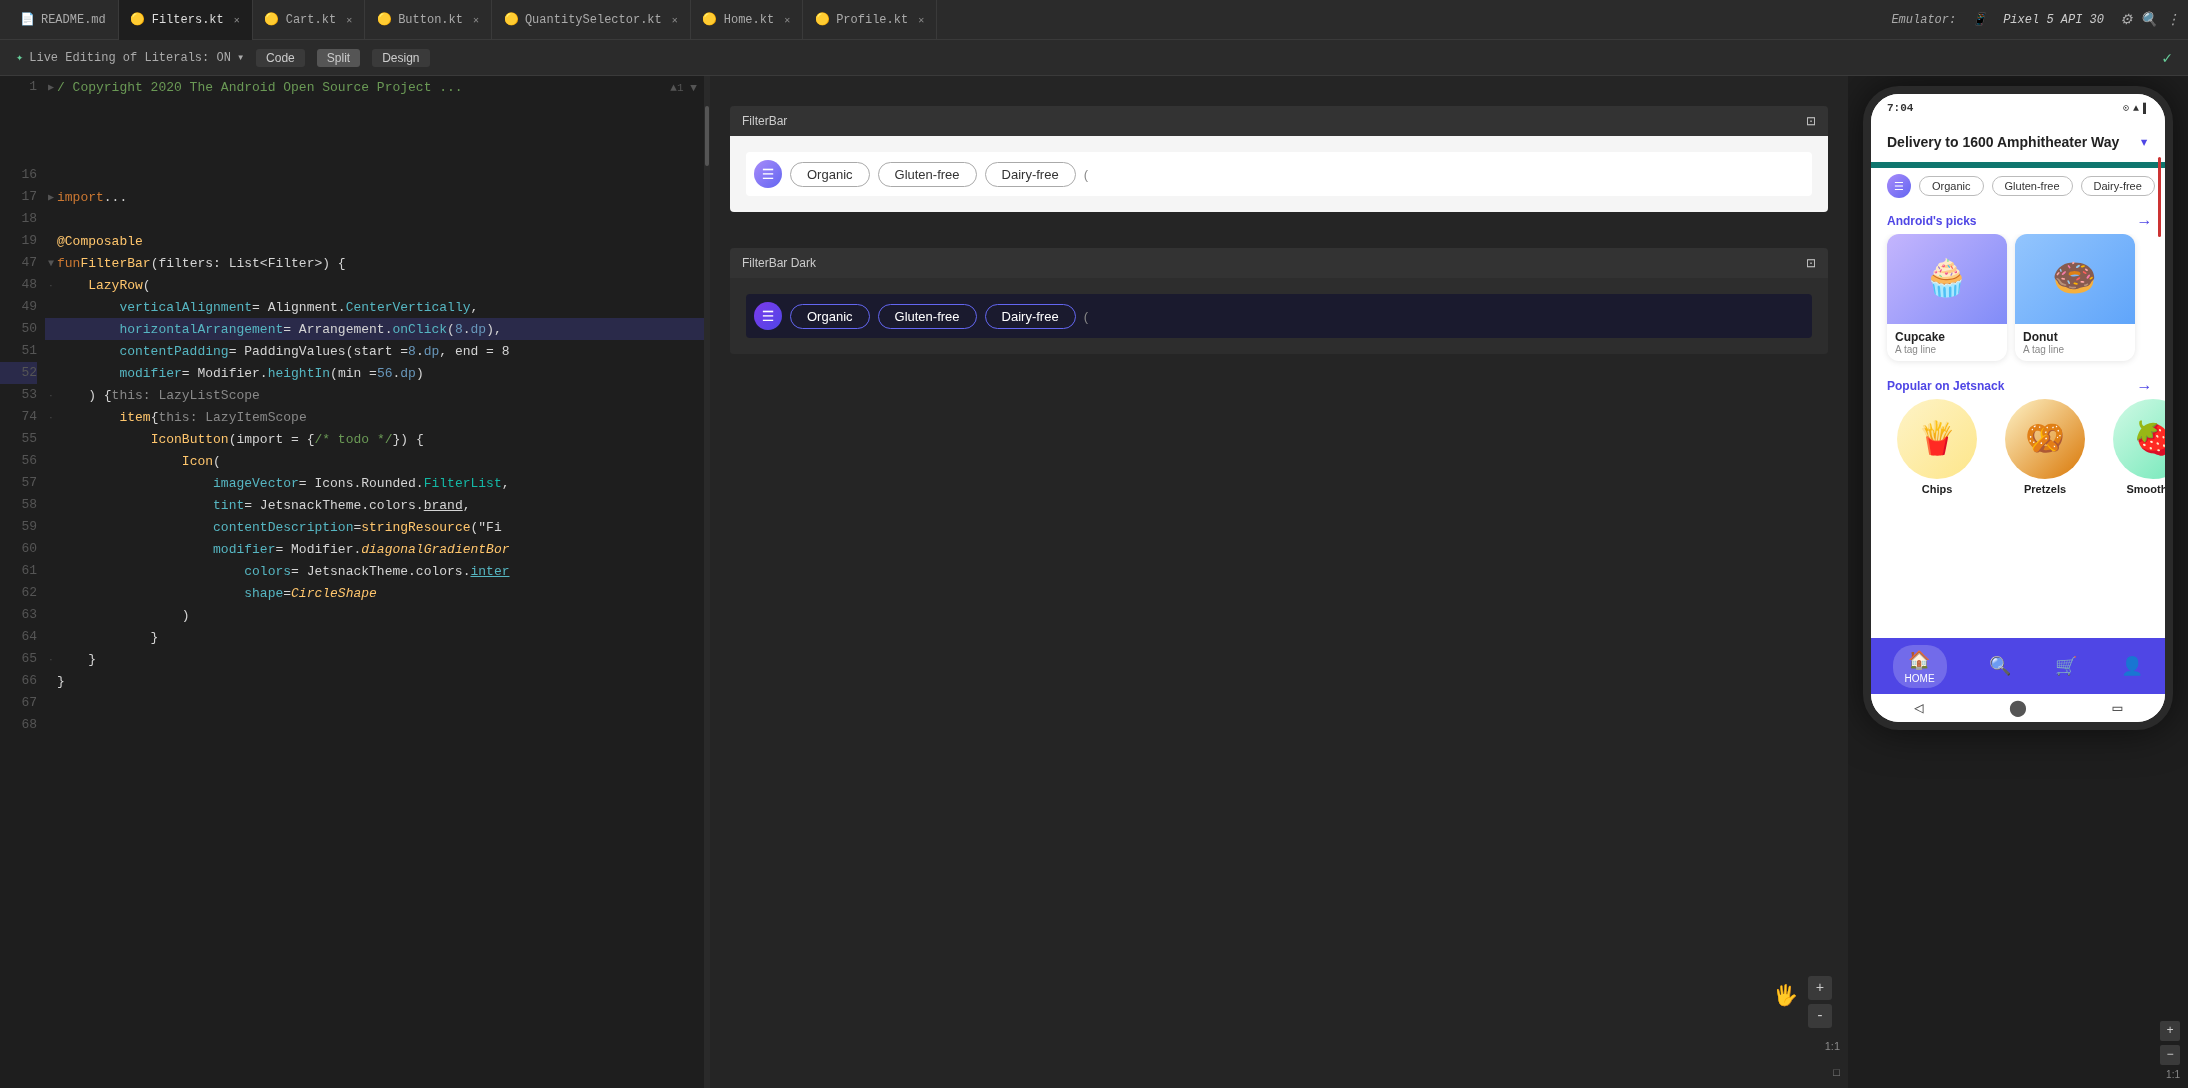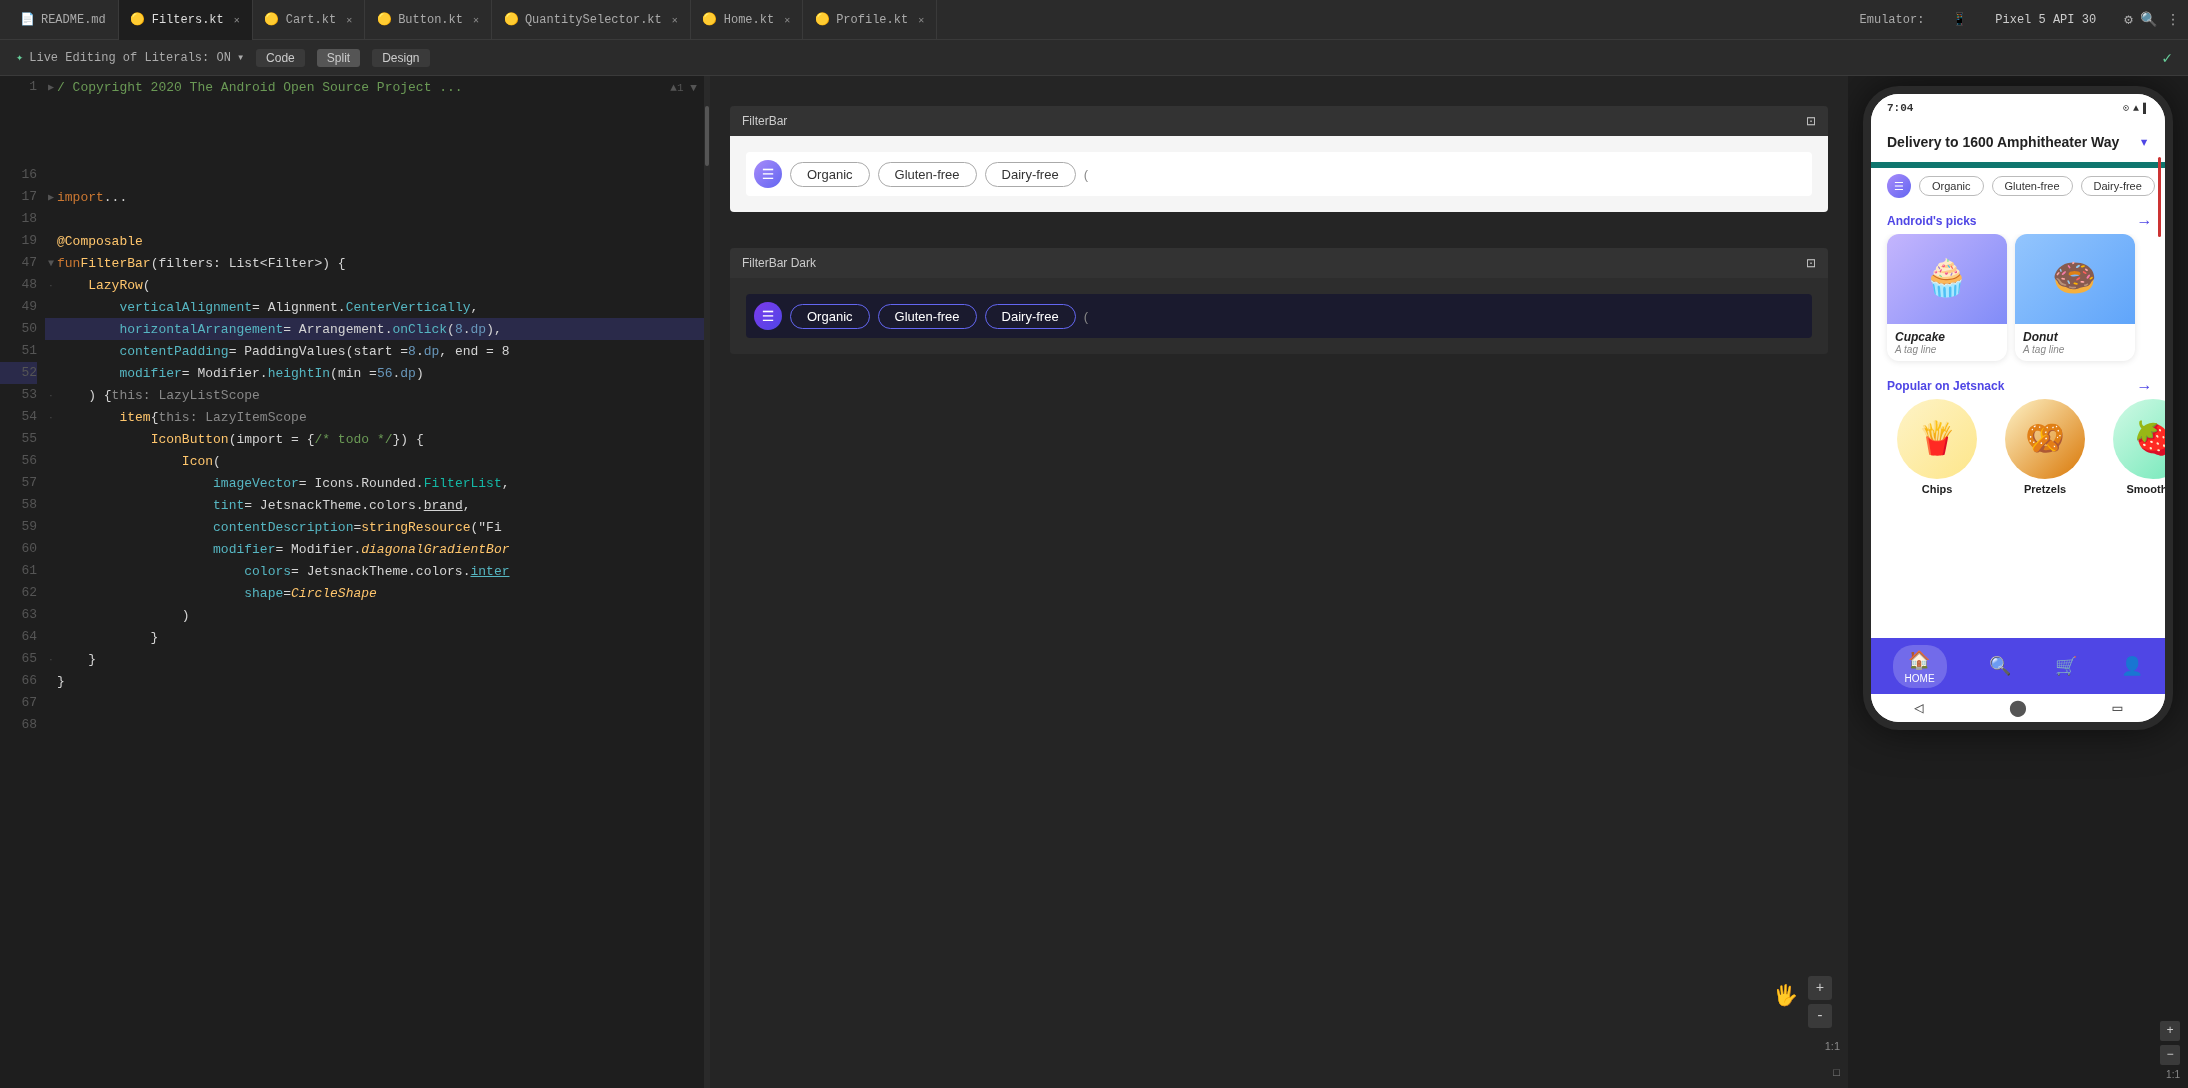--- a/index.html
+++ b/index.html
@@ -41,23 +41,24 @@
     }
     .tab-close {
       font-size: 10px;
       color: #888;
       margin-left: 4px;
     }
     .top-bar-right {
       margin-left: auto;
       display: flex;
       align-items: center;
-      gap: 28px;
+      gap: 16px;
       color: #aaa;
       font-size: 12px;
+      font-style: italic;
     }
     .emulator-label { color: #aaa; }
     .device-name { color: #ccc; }
     .toolbar-icons { display: flex; gap: 8px; }
     .toolbar-icon { color: #aaa; cursor: pointer; font-size: 14px; }
 
     
     .second-bar {
       height: 36px;
       background: #2b2b2b;
@@ -336,21 +337,21 @@
       width: 100%; height: 100%;
       display: flex; align-items: center; justify-content: center;
       font-size: 36px;
     }
     .donut-bg {
       background: linear-gradient(135deg, #93c5fd, #60a5fa);
       width: 100%; height: 100%;
       display: flex; align-items: center; justify-content: center;
       font-size: 36px;
     }
-    .pick-info { padding: 6px 8px; font-style: italic; }
+    .pick-info { padding: 6px 8px; }
     .pick-name { font-size: 12px; font-weight: 700; color: #222; font-family: sans-serif; }
     .pick-tag { font-size: 10px; color: #888; font-family: sans-serif; }
     .popular-row {
       display: flex;
       gap: 8px;
       padding: 0 16px 8px;
       overflow: hidden;
     }
     .popular-card {
       width: 100px;
@@ -492,21 +493,21 @@
       <div class="line-num">17</div>
       <div class="line-num">18</div>
       <div class="line-num">19</div>
       <div class="line-num">47</div>
       <div class="line-num">48</div>
       <div class="line-num">49</div>
       <div class="line-num">50</div>
       <div class="line-num">51</div>
       <div class="line-num" style="background:#2a2a4a">52</div>
       <div class="line-num">53</div>
-      <div class="line-num">54</div>
+      <div class="line-num">74</div>
       <div class="line-num">55</div>
       <div class="line-num">56</div>
       <div class="line-num">57</div>
       <div class="line-num">58</div>
       <div class="line-num">59</div>
       <div class="line-num">60</div>
       <div class="line-num">61</div>
       <div class="line-num">62</div>
       <div class="line-num">63</div>
       <div class="line-num">64</div>

